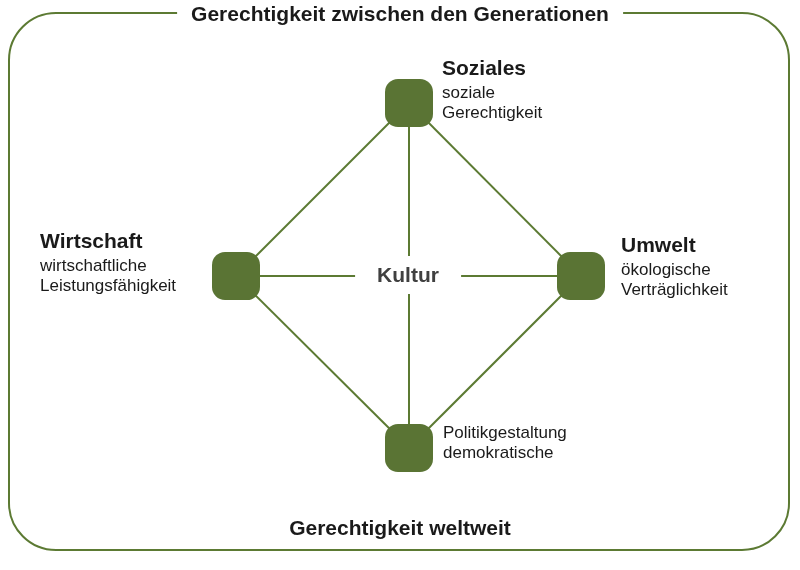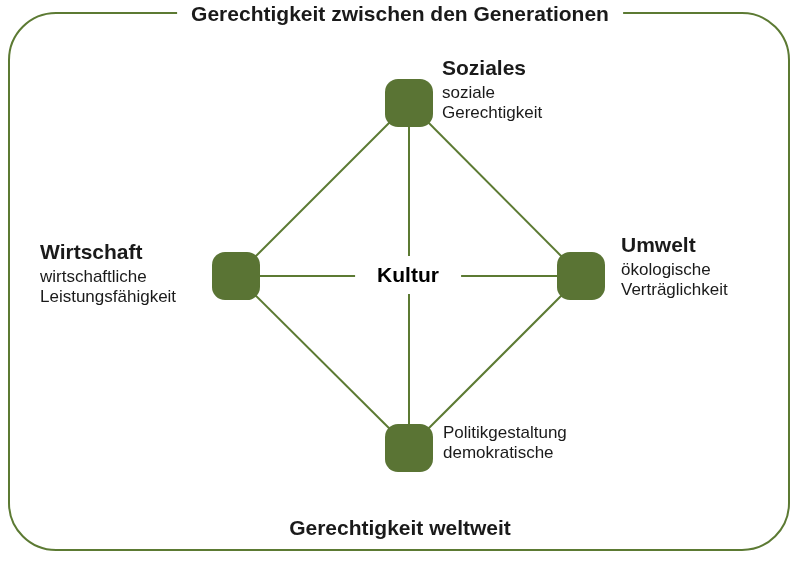--- a/index.html
+++ b/index.html
@@ -56,33 +56,33 @@
     font-size: 21px;
     font-weight: 700;
     line-height: 25px;
     margin-bottom: 3px;
   }
   .node-label .sub {
     font-size: 17px;
     line-height: 19.5px;
   }
   .node-label.soziales  { left: 442px; top: 55px; }
-  .node-label.wirtschaft{ left: 40px;  top: 239px; }
+  .node-label.wirtschaft{ left: 40px;  top: 228px; }
   .node-label.umwelt    { left: 621px; top: 232px; }
   .node-label.politik   { left: 443px; top: 423px; }
   .center-label {
     position: absolute;
     left: 408px; top: 275px;
     transform: translate(-50%, -50%);
     background: #ffffff;
     padding: 7px 22px;
     font-size: 21px;
     font-weight: 700;
     white-space: nowrap;
-    color: #000000;
+    color: #404040;
   }
 </style>
 </head>
 <body>
 
 <div class="stage">
 
   <svg class="edges-svg" viewBox="0 0 800 570" xmlns="http://www.w3.org/2000/svg">
     <line x1="409" y1="103" x2="236" y2="276" stroke="#5c7a33" stroke-width="2"></line>
     <line x1="409" y1="103" x2="581" y2="276" stroke="#5c7a33" stroke-width="2"></line>

